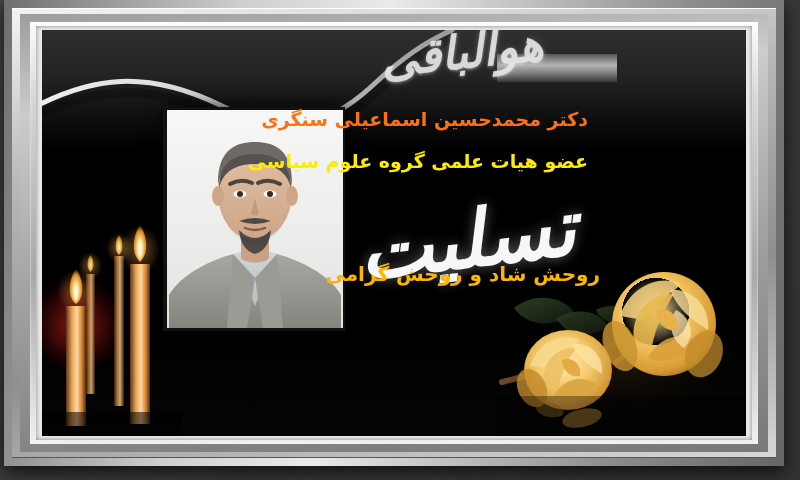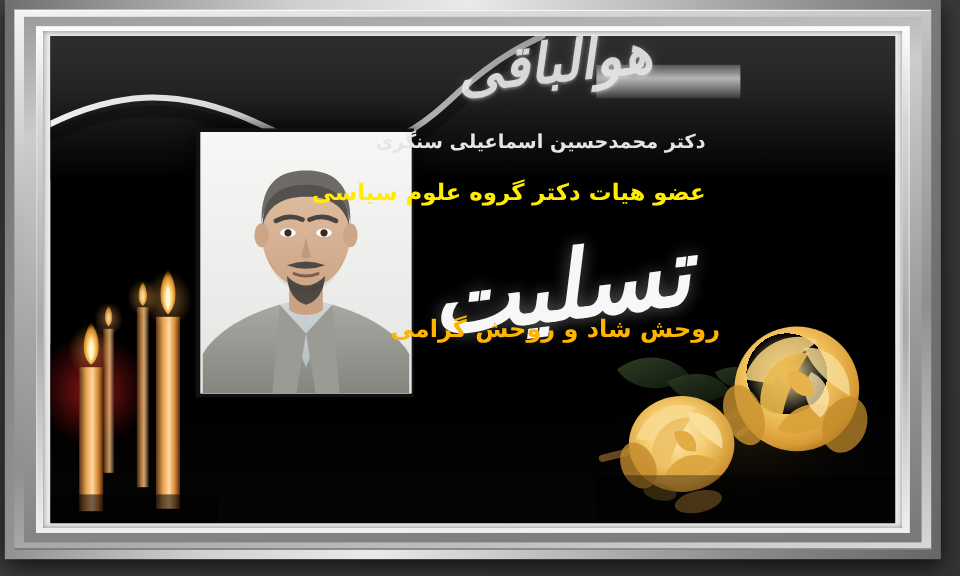--- a/index.html
+++ b/index.html
@@ -61,21 +61,21 @@
   .taslit{position:absolute;left:300px;top:150px;width:250px;height:120px;
       color:#ffffff;direction:rtl;text-align:center;
       font-family:"DejaVu Sans",sans-serif;font-weight:700;font-style:italic;
       font-size:78px;line-height:120px;letter-spacing:-6px;
       text-shadow:0 0 14px rgba(255,255,255,.35);
       transform:rotate(-7deg);opacity:.97;}
 
   
   .tx{position:absolute;direction:rtl;text-align:right;white-space:nowrap;
       font-family:"DejaVu Sans",sans-serif;}
-  .tx-name{right:158px;top:78px;color:#e5e5e5;font-size:16px;font-weight:700;}
+  .tx-name{right:158px;top:78px;color:#f97316;font-size:19px;font-weight:700;}
   .tx-role{right:158px;top:120px;color:#ffec00;font-size:19px;font-weight:700;}
   .tx-pray{right:146px;top:232px;color:#ffb400;font-size:20px;font-weight:700;}
   .tx-foot{left:116px;top:338px;color:#f2f2f2;font-size:15px;font-weight:400;
       direction:rtl;text-align:right;white-space:nowrap;}
 
   
   .candles{position:absolute;left:0;bottom:0;width:140px;height:220px;}
   .red-glow{position:absolute;left:-10px;top:250px;width:90px;height:90px;
       border-radius:50%;background:radial-gradient(circle,#8d1414 0%,rgba(90,10,10,.35) 55%,rgba(0,0,0,0) 75%);
       filter:blur(3px);}
@@ -176,21 +176,21 @@
 
         <path d="M72,120 q16,16 32,0 q-2,20 -16,24 q-14,-4 -16,-24 Z" fill="#4f4946"></path>
 
         <path d="M56,100 q4,30 32,34 q28,-4 32,-34 q-6,28 -32,30 q-26,-2 -32,-30 Z" fill="#000" opacity="0.06"></path>
       </svg>
     </div>
 
     <div class="taslit">تسلیت</div>
 
     <div class="tx tx-name">دکتر محمدحسین اسماعیلی سنگری</div>
-    <div class="tx tx-role">عضو هیات دکتر گروه علوم سیاسی</div>
+    <div class="tx tx-role">عضو هیات علمی گروه علوم سیاسی</div>
     <div class="tx tx-pray">روحش شاد و روحش گرامی</div>
     <div class="tx-foot">روابط عمومی دانشگاه گیلان</div>
 
     <div class="red-glow"></div>
     <svg class="candles" viewBox="0 0 140 220">
       <defs>
         <linearGradient id="wax1" x1="0" y1="0" x2="1" y2="0">
           <stop offset="0" stop-color="#5a3318"></stop>
           <stop offset="0.30" stop-color="#e8a455"></stop>
           <stop offset="0.55" stop-color="#ffd9a0"></stop>

